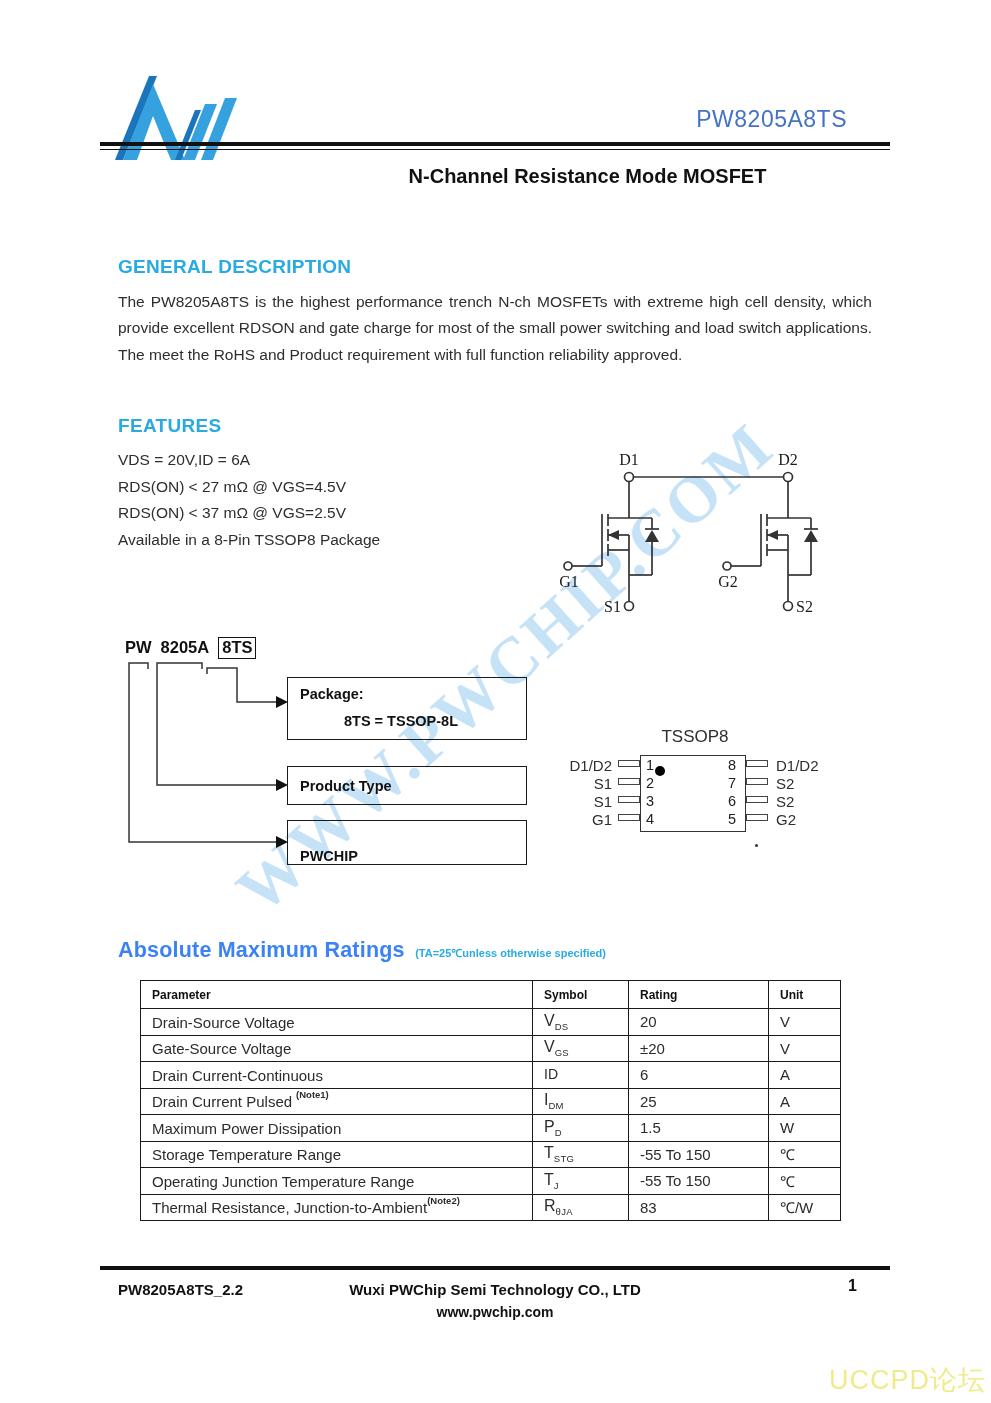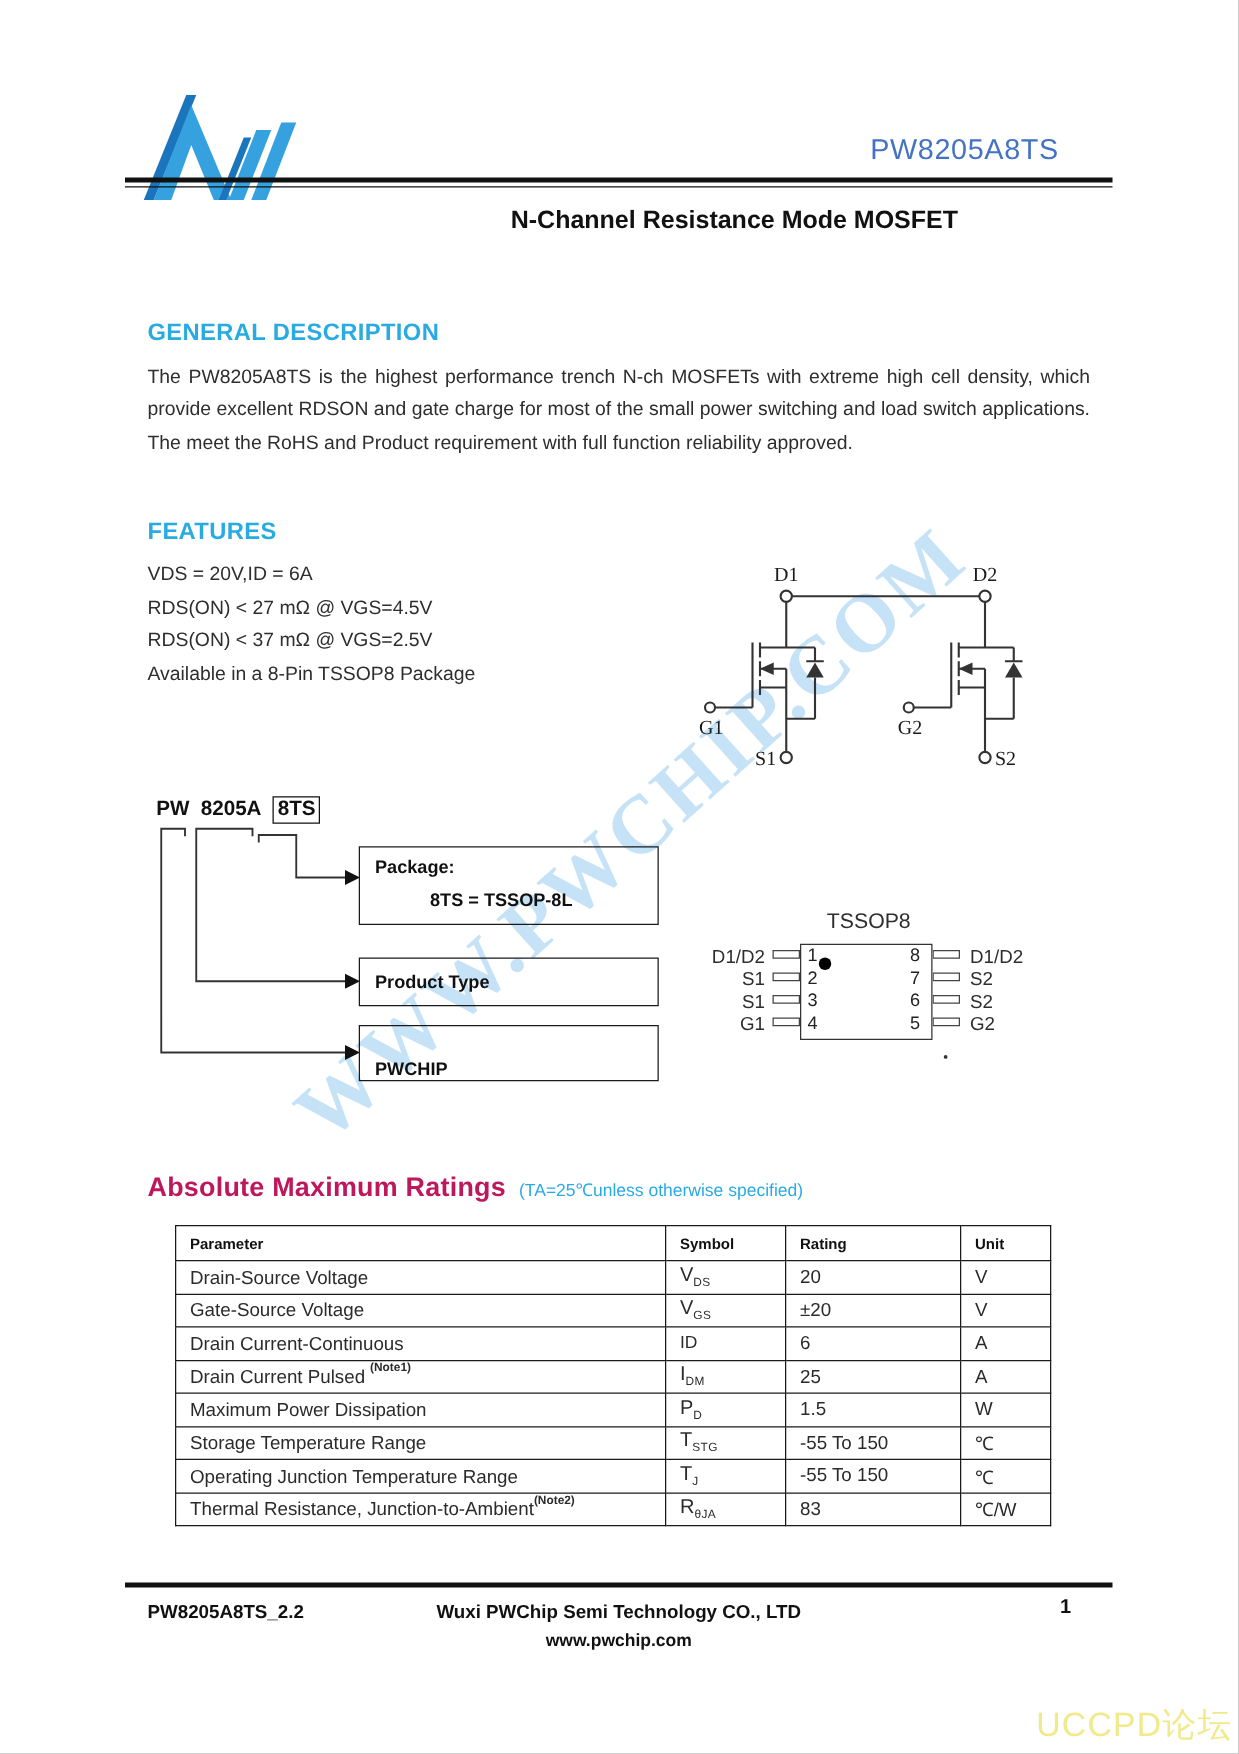--- a/index.html
+++ b/index.html
@@ -49,22 +49,22 @@
   .pkg-title { left:620px; top:727px; width:150px; text-align:center; font-size:17px; color:#2e2e2e; }
   .pkg-body { left:640px; top:755px; width:106px; height:77px; border:1.6px solid #333; }
   .pin-stub { width:22px; height:7px; border:1.5px solid #444; background:#fff; }
   .pin-num { font-size:14.5px; color:#222; }
   .pin-label { font-size:15px; color:#2e2e2e; }
   .pin1-dot { left:655px; top:766px; width:10px; height:10px; border-radius:50%; background:#000; }
   .tiny-dot { left:755px; top:844px; width:3px; height:3px; background:#333; border-radius:50%; }
 
   
   .amr-heading { left:118px; top:938px; }
-  .amr-heading .big { color:#be185d; font-weight:bold; font-size:21.5px; letter-spacing:0.2px; }
-  .amr-heading .cond { color:#29abe2; font-weight:normal; font-size:14px; margin-left:6px; }
+  .amr-heading .big { color:#3b82f6; font-weight:bold; font-size:21.5px; letter-spacing:0.2px; }
+  .amr-heading .cond { color:#29abe2; font-weight:bold; font-size:11px; margin-left:6px; }
   table.amr { left:140px; top:980px; position:absolute; border-collapse:collapse;
     table-layout:fixed; width:700px; }
   table.amr th, table.amr td { border:1.6px solid #1a1a1a; padding:0 0 0 11px;
     text-align:left; vertical-align:middle; background:transparent; }
   table.amr th { height:28px; font-size:12px; font-weight:bold; color:#111; }
   table.amr td { height:26.5px; font-size:15px; color:#2b2b2b; }
   .sym-main { font-size:16px; }
   .sym-sub  { font-size:9.5px; vertical-align:sub; letter-spacing:0.3px; }
   .note-sup { font-size:9.5px; font-weight:bold; vertical-align:super; position:relative; top:-3px; margin-left:4px; }
   td.rating { font-size:15px; }

